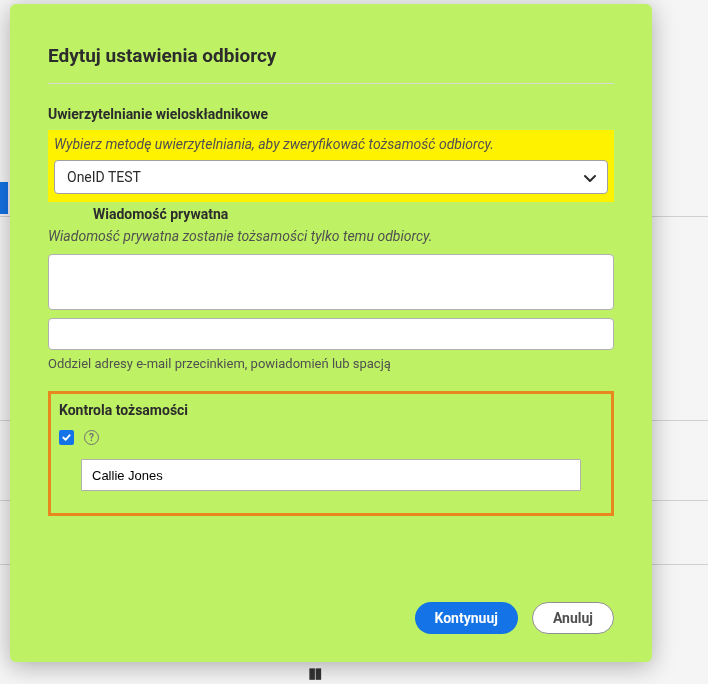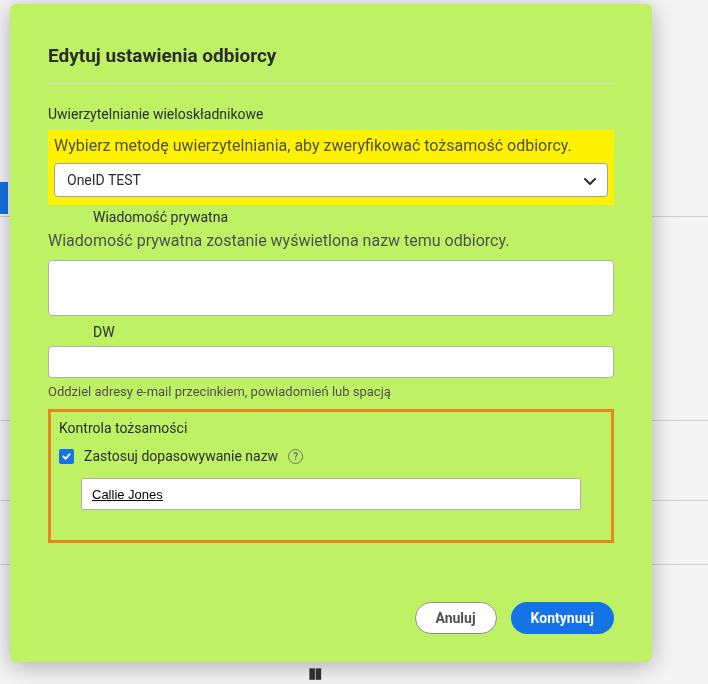--- a/index.html
+++ b/index.html
@@ -57,28 +57,29 @@
       color: #2c2c2c;
       margin-bottom: 16px;
     }
     .title-divider {
       height: 1px;
       background: #d8d8d8;
       margin-bottom: 22px;
     }
     .section-label {
       font-size: 14px;
-      font-weight: 400;
+      font-weight: 700;
       color: #2c2c2c;
       margin-bottom: 8px;
     }
     .section-hint {
-      font-size: 16px;
+      font-size: 14px;
       color: #505050;
       margin-bottom: 10px;
+      font-style: italic;
     }
     .highlight-yellow {
       background: #fff200;
       padding: 6px 6px 8px 6px;
       margin-bottom: 4px;
     }
     .highlight-yellow .section-hint {
       margin-bottom: 8px;
     }
     .select-wrap {
@@ -126,22 +127,22 @@
       font-size: 13px;
       font-family: inherit;
     }
     .input-hint-below {
       font-size: 13px;
       color: #505050;
       margin-top: 6px;
     }
     .orange-box {
       border: 3px solid #e8871e;
-      padding: 6px 8px 30px 8px;
-      margin-top: 10px;
+      padding: 6px 8px 22px 8px;
+      margin-top: 20px;
     }
     .orange-box .section-label {
       margin-top: 2px;
       margin-bottom: 12px;
     }
     .checkbox-row {
       display: flex;
       align-items: center;
       gap: 10px;
       margin-bottom: 14px;
@@ -183,21 +184,20 @@
       padding-right: 22px;
     }
     .name-input {
       width: 100%;
       height: 32px;
       border: 1px solid #b0b0b0;
       border-radius: 1px;
       padding: 0 10px;
       font-size: 13px;
       background: #fff;
-      text-decoration: underline;
     }
     .modal-spacer {
       flex: 1;
     }
     .button-row {
       display: flex;
       justify-content: flex-end;
       gap: 14px;
       margin-top: 24px;
     }
@@ -262,44 +262,42 @@
       </div>
       <span class="chevron">
         <svg width="12" height="8" viewBox="0 0 12 8">
             <path d="M1 1.5 L6 6.5 L11 1.5" stroke="#2c2c2c" stroke-width="2" fill="none" stroke-linecap="round" stroke-linejoin="round"></path>
           </svg>
       </span>
     </div>
   </div>
 
   <div class="section-label section-gap">Wiadomość prywatna</div>
-  <div class="section-hint">Wiadomość prywatna zostanie wyświetlona nazw temu odbiorcy.</div>
+  <div class="section-hint">Wiadomość prywatna zostanie tożsamości tylko temu odbiorcy.</div>
   <textarea class="textarea-field" style=""></textarea>
 
   <div class="section-spacer"></div>
 
-  <div class="section-label section-gap">DW</div>
   <input type="text" class="input-field" value="" style="">
   <div class="input-hint-below">Oddziel adresy e-mail przecinkiem, powiadomień lub spacją</div>
 
   <div class="orange-box">
     <div class="section-label">Kontrola tożsamości</div>
     <div class="checkbox-row">
       <div class="checkbox">
         <svg viewBox="0 0 12 12">
             <path d="M2.5 6 L5 8.5 L9.5 3.5" stroke="#fff" stroke-width="2" fill="none" stroke-linecap="round" stroke-linejoin="round"></path>
           </svg>
       </div>
-      <span class="checkbox-label">Zastosuj dopasowywanie nazw</span>
       <span class="help-icon">?</span>
     </div>
     <div class="name-input-wrap">
       <input type="text" class="name-input" value="Callie Jones" style="">
     </div>
   </div>
 
   <div class="modal-spacer"></div>
 
   <div class="button-row">
+    <button class="btn btn-primary">Kontynuuj</button>
     <button class="btn btn-secondary">Anuluj</button>
-    <button class="btn btn-primary">Kontynuuj</button>
   </div>
 </div>
 
 </body></html>

